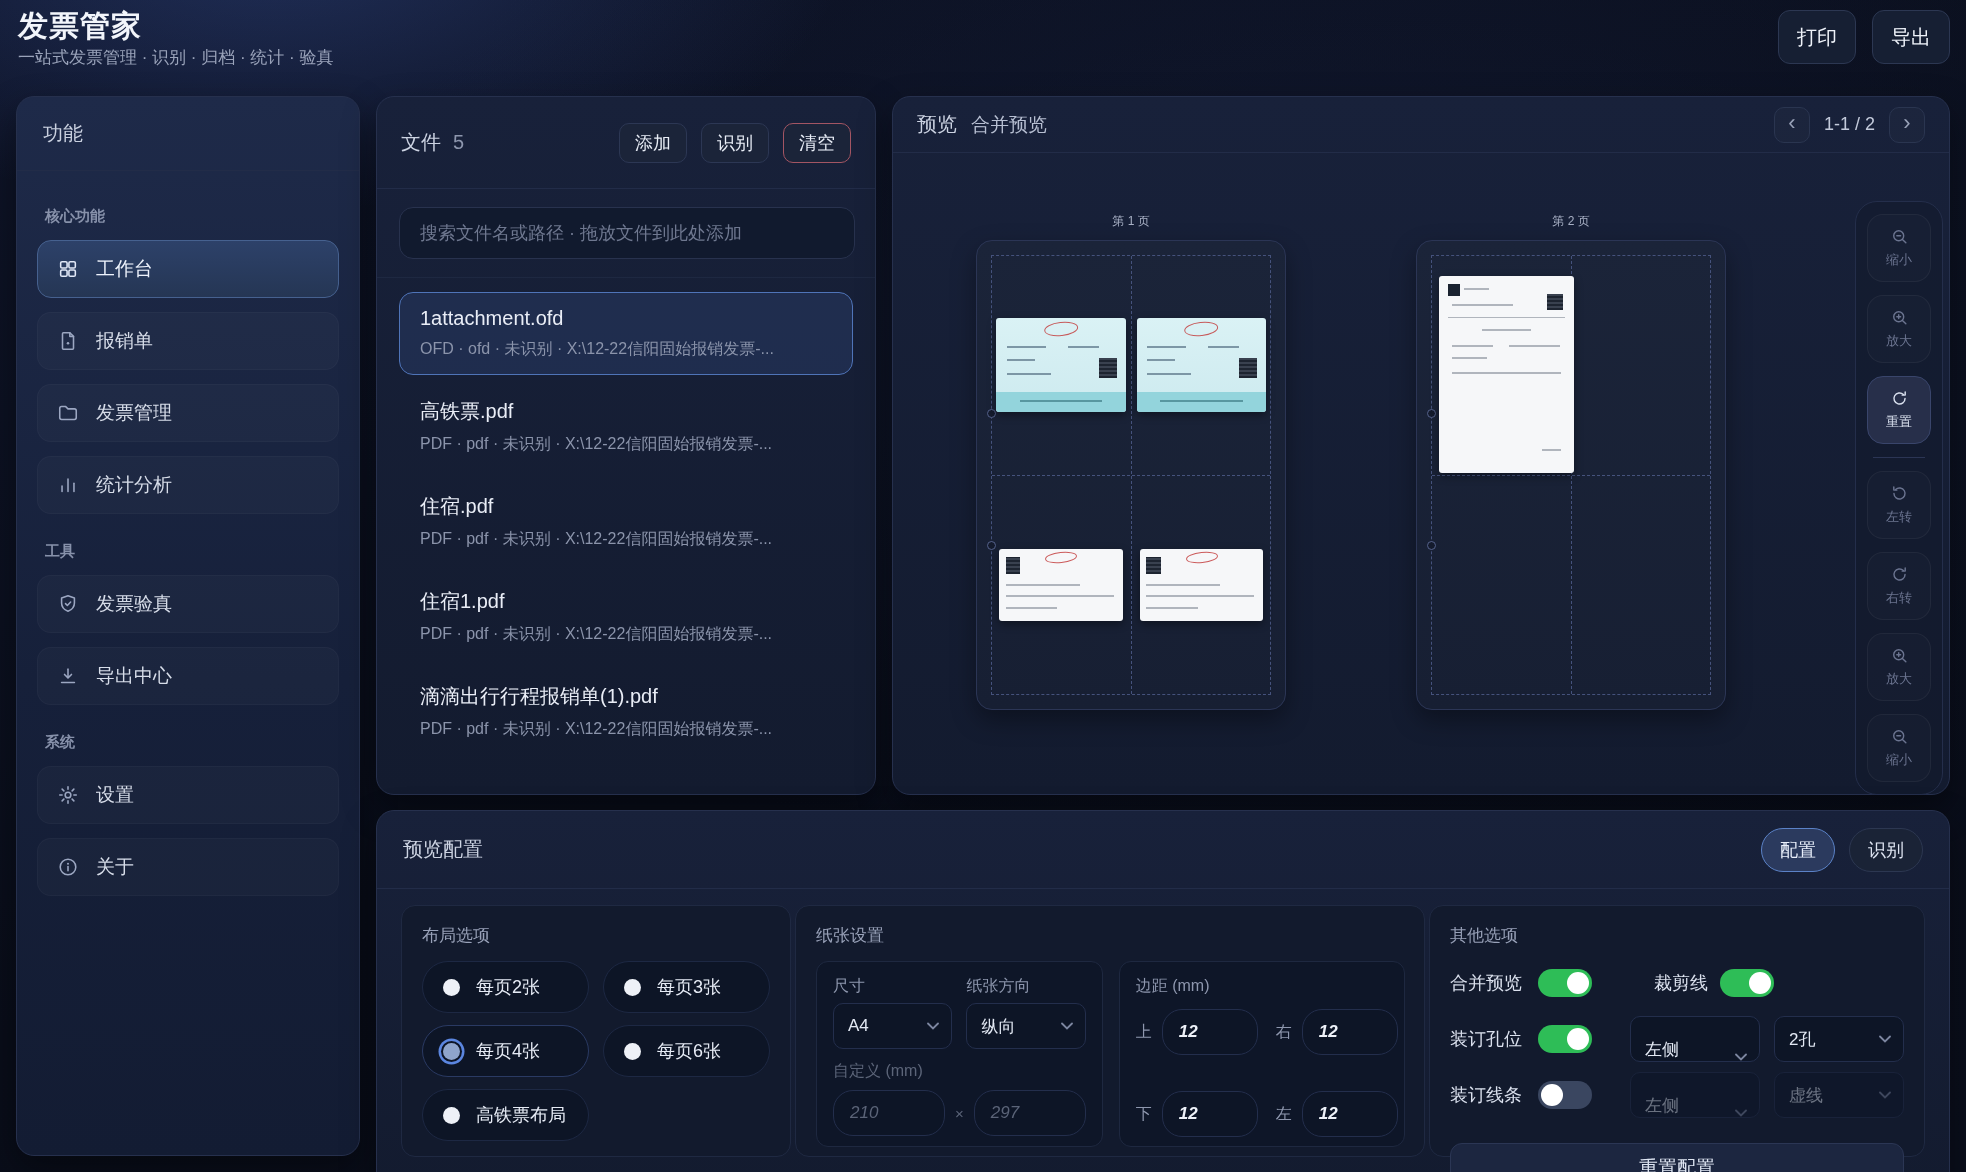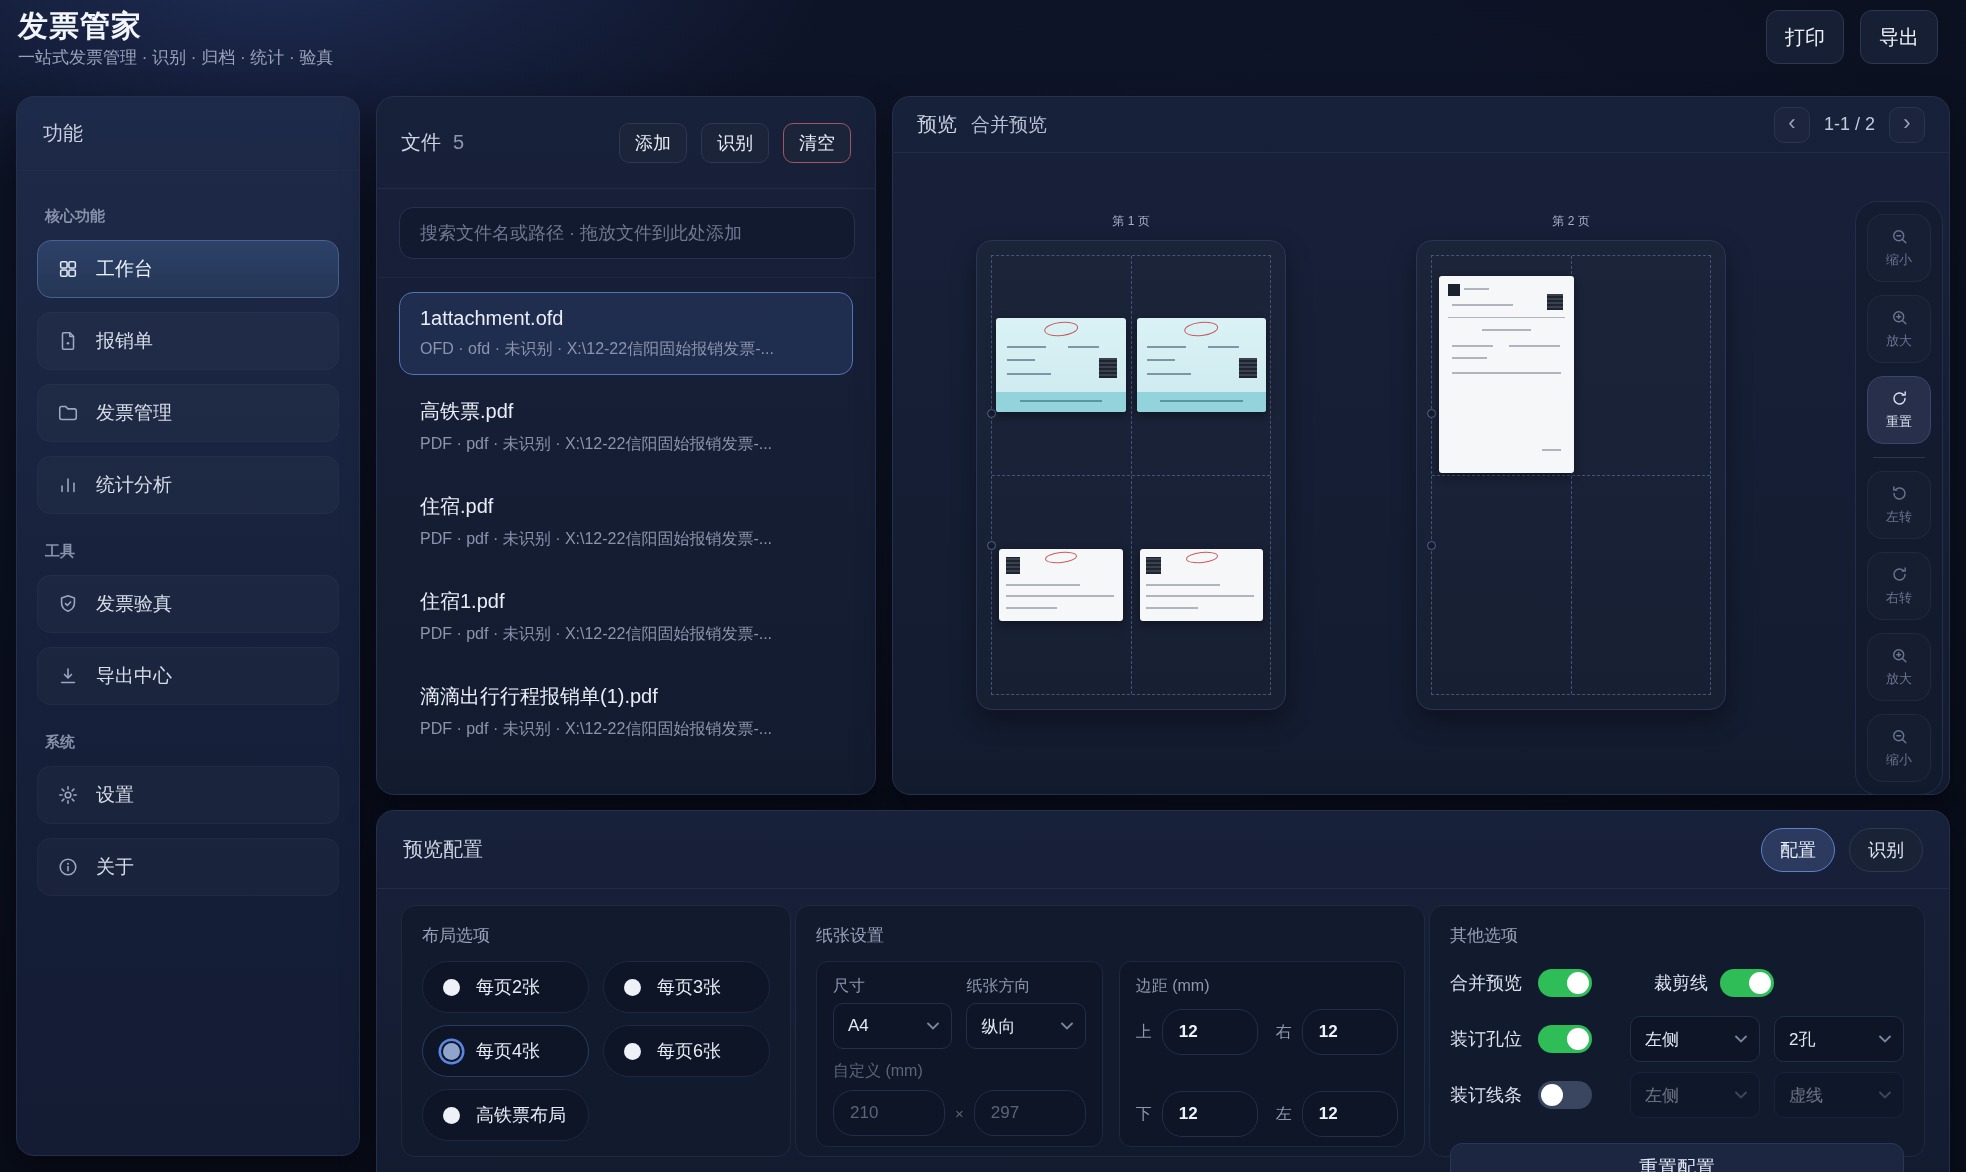--- a/index.html
+++ b/index.html
@@ -13,21 +13,21 @@
   .stage{
     position:relative; width:1966px; height:1172px; overflow:hidden;
     background:
       radial-gradient(950px 430px at 14% -4%, rgba(73,106,196,.30), transparent 60%),
       radial-gradient(1400px 800px at 68% 28%, rgba(24,34,66,.40), transparent 72%),
       linear-gradient(160deg,#0e1428,#090d19 55%,#0a0e1b);
   }
   
   .app-title{ position:absolute; left:18px; top:6px; font-size:30px; font-weight:bold; letter-spacing:1px; color:#f2f5fb;}
   .app-subtitle{ position:absolute; left:18px; top:46px; font-size:17px; color:#9aa3ba;}
-  .header-actions{ position:absolute; right:28px; top:10px; display:flex; gap:16px;}
+  .header-actions{ position:absolute; right:16px; top:10px; display:flex; gap:16px;}
   .hbtn{
     min-width:74px; height:54px; padding:0 18px; border-radius:12px;
     background:#161f33; border:1px solid #2c3752; color:#eef2f9; font-size:20px;
     display:flex; align-items:center; justify-content:center; font-family:inherit;
   }
   
   .panel{
     position:absolute; border-radius:18px; border:1px solid #26304d;
     background:linear-gradient(180deg,#18213a 0%,#131b2f 100%);
     box-shadow:0 14px 34px rgba(0,0,0,.38);
@@ -156,41 +156,41 @@
   .lbl{ font-size:16px; color:#8e97ae; }
   .lbl.dim{ color:#5b6478; }
   .two-col{ display:grid; grid-template-columns:1fr 1fr; gap:6px 14px; }
   .sel{ height:46px; border-radius:10px; background:#0d1526; border:1px solid #232e4c;
     display:flex; align-items:center; justify-content:space-between; padding:0 12px 0 14px;
     color:#e3e9f4; font-size:17px;}
   .sel svg{ width:12px; height:8px; fill:none; stroke:#7c86a0; stroke-width:1.8; stroke-linecap:round; flex:none; margin-left:8px;}
   .sel.dis{ opacity:.42; }
   .custom-row{ display:flex; align-items:center; gap:10px; margin-top:8px;}
   .num{ height:46px; border-radius:20px; background:#0d1526; border:1px solid #232e4c;
-    color:#eef2f9; font-size:17px; display:flex; align-items:center; padding:0 16px;}
+    color:#eef2f9; font-size:17px; display:flex; align-items:center; padding:0 16px;font-style:italic;}
   .num.dim{ color:#5b6478; }
   .custom-row .num{ width:112px; }
   .times{ color:#5b6478; font-size:15px; }
   .mgrid{ display:grid; grid-template-columns:1fr 1fr; gap:36px 18px; margin-top:12px;}
   .mcell{ display:flex; align-items:center; gap:10px;}
   .mcell .num{ width:96px; font-weight:bold;}
   
   .card.other{ flex:1; }
   .orow{ display:flex; align-items:center; height:44px; margin-bottom:12px;}
   .olabel{ font-size:18px; color:#dbe1ee; width:88px;}
   .olabel.short{ width:66px;}
   .tg{ width:54px; height:28px; border-radius:14px; position:relative; flex:none;}
   .tg.on{ background:#2ebd57; }
   .tg.off{ background:#3a4660; }
   .tg::after{ content:''; position:absolute; top:3px; width:22px; height:22px; border-radius:50%; background:#fff;}
   .tg.on::after{ right:3px; }
   .tg.off::after{ left:3px; }
   .ogap{ width:62px; }
   .osel{ width:130px; margin-left:14px;}
-  .osel:first-of-type{ margin-left:auto; }
+  .osel:first-of-type{ margin-left:auto;align-items:flex-end; }
   .reset-btn{ margin-top:14px; width:100%; height:50px; border-radius:12px;
     background:#1c2640; border:1px solid #2b3654; color:#dfe6f3; font-size:19px; font-family:inherit;}
 </style>
 </head>
 <body>
 
 <div class="stage">
 
   <div class="app-title">发票管家</div>
   <div class="app-subtitle">一站式发票管理 · 识别 · 归档 · 统计 · 验真</div>

